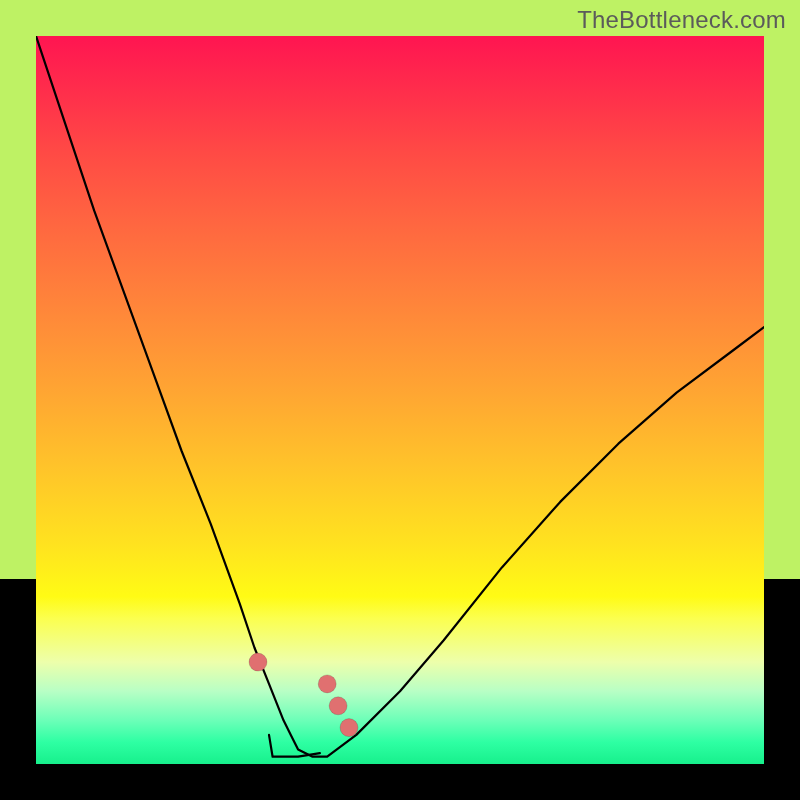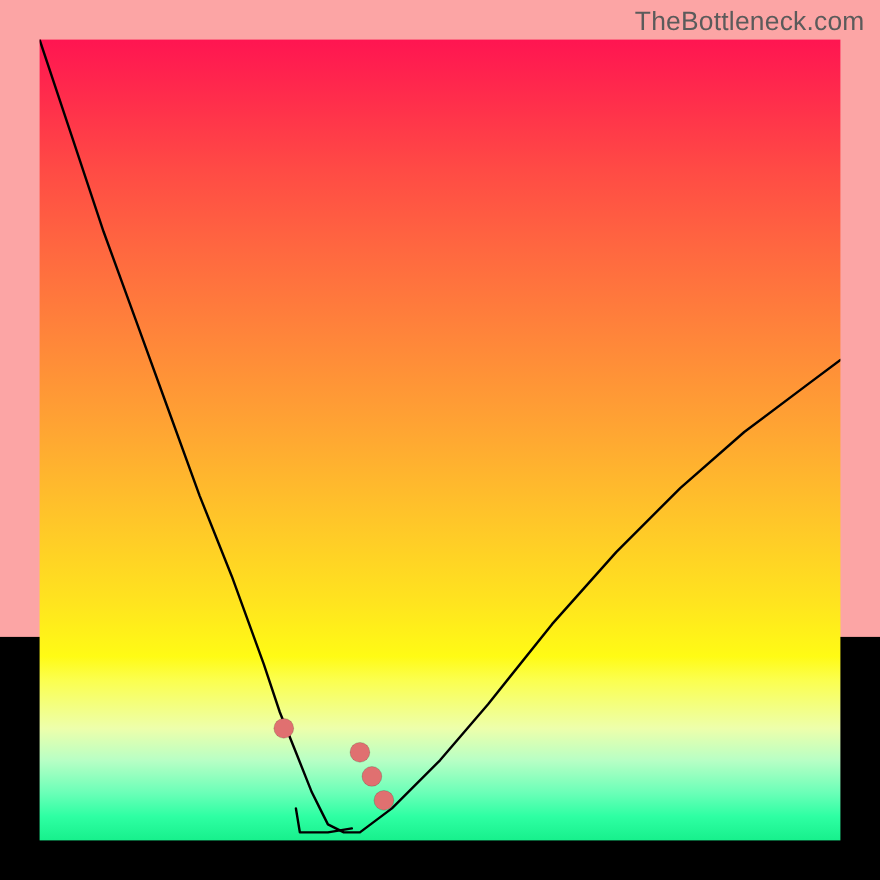--- a/index.html
+++ b/index.html
@@ -1,21 +1,21 @@
 <!DOCTYPE html>
 <html><head>
 <meta charset="utf-8">
 <style>
   * { margin: 0; padding: 0; box-sizing: border-box; }
   html, body { width: 800px; height: 800px; overflow: hidden; background: #000; }
   .frame {
     position: absolute;
     top: 0; left: 0;
     width: 800px; height: 579px;
-    background: #fca5a5;
+    background: #bef264;
   }
   .watermark {
     position: absolute;
     top: 6px;
     right: 14px;
     font-family: Arial, Helvetica, sans-serif;
     font-size: 24px;
     font-weight: 500;
     color: #5b5b5b;
     letter-spacing: 0.2px;

